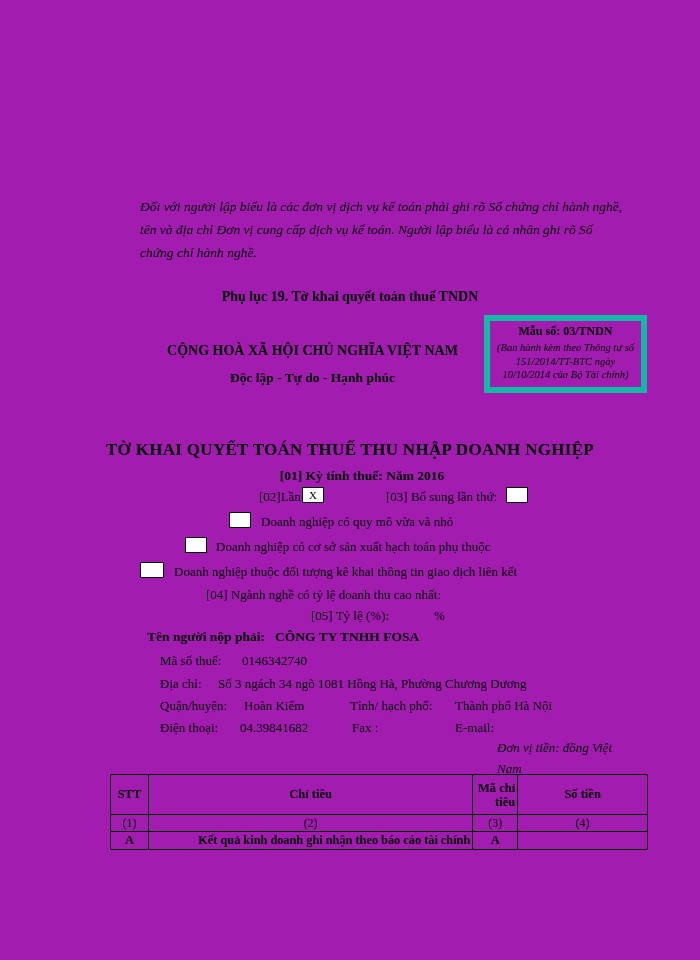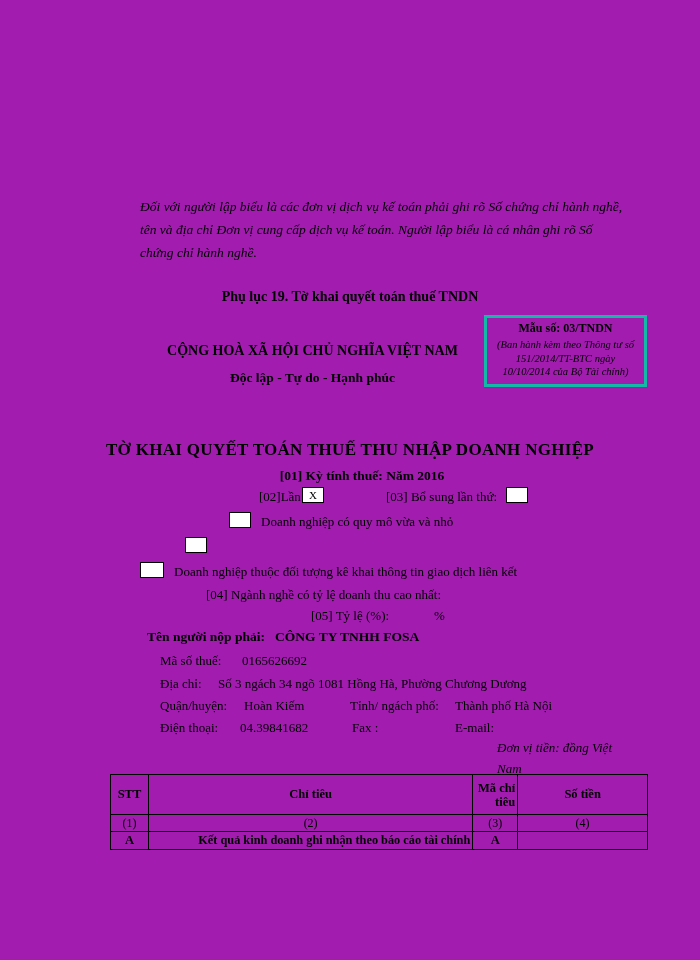--- a/index.html
+++ b/index.html
@@ -18,21 +18,21 @@
     left:140px; top:195px; width:486px;
     font-style:italic; font-size:13.5px; line-height:23px;
   }
   .appendix { left:0; top:289px; width:700px; text-align:center; font-weight:bold; font-size:14px; }
 
   .nat1 { left:140px; top:343px; width:345px; text-align:center; font-weight:bold; font-size:14px; }
   .nat2 { left:140px; top:370px; width:345px; text-align:center; font-weight:bold; font-size:13.5px; }
 
   .form-box {
     left:484px; top:315px; width:163px;
-    border:3px solid #14b8a6; padding:3px 4px 5px 4px; text-align:center;
+    border:6px solid #14b8a6; padding:3px 4px 5px 4px; text-align:center;
   }
   .form-no { font-weight:bold; font-size:12px; }
   .form-issued { font-style:italic; font-size:10.5px; line-height:13.5px; margin-top:2px; }
 
   .main-title { left:0; top:440px; width:700px; text-align:center; font-weight:bold; font-size:17px; letter-spacing:0.3px; }
   .period { left:0; top:468px; width:700px; text-align:center; font-weight:bold; font-size:13.5px;margin-left:12px; }
 
   .body-text { font-size:13px; }
 
   .checkbox {
@@ -91,47 +91,48 @@
 
   <span class="abs body-text" style="left:259px; top:489px;">[02]Lần đầu</span>
   <span class="checkbox" style="left:302px; top:487px;"><span>X</span></span>
   <span class="abs body-text" style="left:386px; top:489px;">[03] Bổ sung lần thứ:</span>
   <span class="checkbox" style="left:506px; top:487px;"><span></span></span>
 
   <span class="checkbox" style="left:229px; top:512px;"><span></span></span>
   <span class="abs body-text" style="left:261px; top:514px;">Doanh nghiệp  có quy mô vừa và nhỏ</span>
 
   <span class="checkbox" style="left:185px; top:537px;"><span></span></span>
+  <span class="abs body-text" style="left:216px; top:539px;">Doanh nghiệp  có cơ sở sản xuất hạch toán phụ thuộc</span>
 
   <span class="checkbox" style="left:140px; top:562px; width:24px;"><span></span></span>
   <span class="abs body-text" style="left:174px; top:564px;">Doanh nghiệp thuộc đối tượng kê khai thông tin giao dịch liên kết</span>
 
   <span class="abs body-text" style="left:206px; top:587px;">[04] Ngành nghề có tỷ lệ doanh thu cao nhất:</span>
   <span class="abs body-text" style="left:311px; top:608px;">[05] Tỷ lệ (%):</span>
   <span class="abs body-text" style="left:434px; top:608px;">%</span>
 
   <div class="row" style="left:147px; top:629px; width:540px;">
     <span class="f bold" style="left:0; font-size:13.5px;">Tên người nộp phải:</span>
     <span class="f bold" style="left:128px; font-size:13.5px;">CÔNG TY TNHH FOSA</span>
   </div>
 
   <div class="row" style="left:160px; top:653px; width:540px;">
     <span class="f" style="left:0;">Mã số thuế:</span>
-    <span class="f" style="left:82px;">0165626692</span>
+    <span class="f" style="left:82px;">0146342740</span>
   </div>
 
   <div class="row" style="left:160px; top:676px; width:540px;">
     <span class="f" style="left:0;">Địa chỉ:</span>
     <span class="f" style="left:58px;">Số 3 ngách 34 ngõ 1081 Hồng Hà, Phường Chương Dương</span>
   </div>
 
   <div class="row" style="left:160px; top:698px; width:540px;">
     <span class="f" style="left:0;">Quận/huyện:</span>
     <span class="f" style="left:84px;">Hoàn Kiếm</span>
-    <span class="f" style="left:190px;">Tỉnh/ ngách phố:</span>
+    <span class="f" style="left:190px;">Tỉnh/ hạch phố:</span>
     <span class="f" style="left:295px;">Thành phố Hà Nội</span>
   </div>
 
   <div class="row" style="left:160px; top:720px; width:540px;">
     <span class="f" style="left:0;">Điện thoại:</span>
     <span class="f" style="left:80px;">04.39841682</span>
     <span class="f" style="left:192px;">Fax :</span>
     <span class="f" style="left:295px;">E-mail:</span>
   </div>
 

